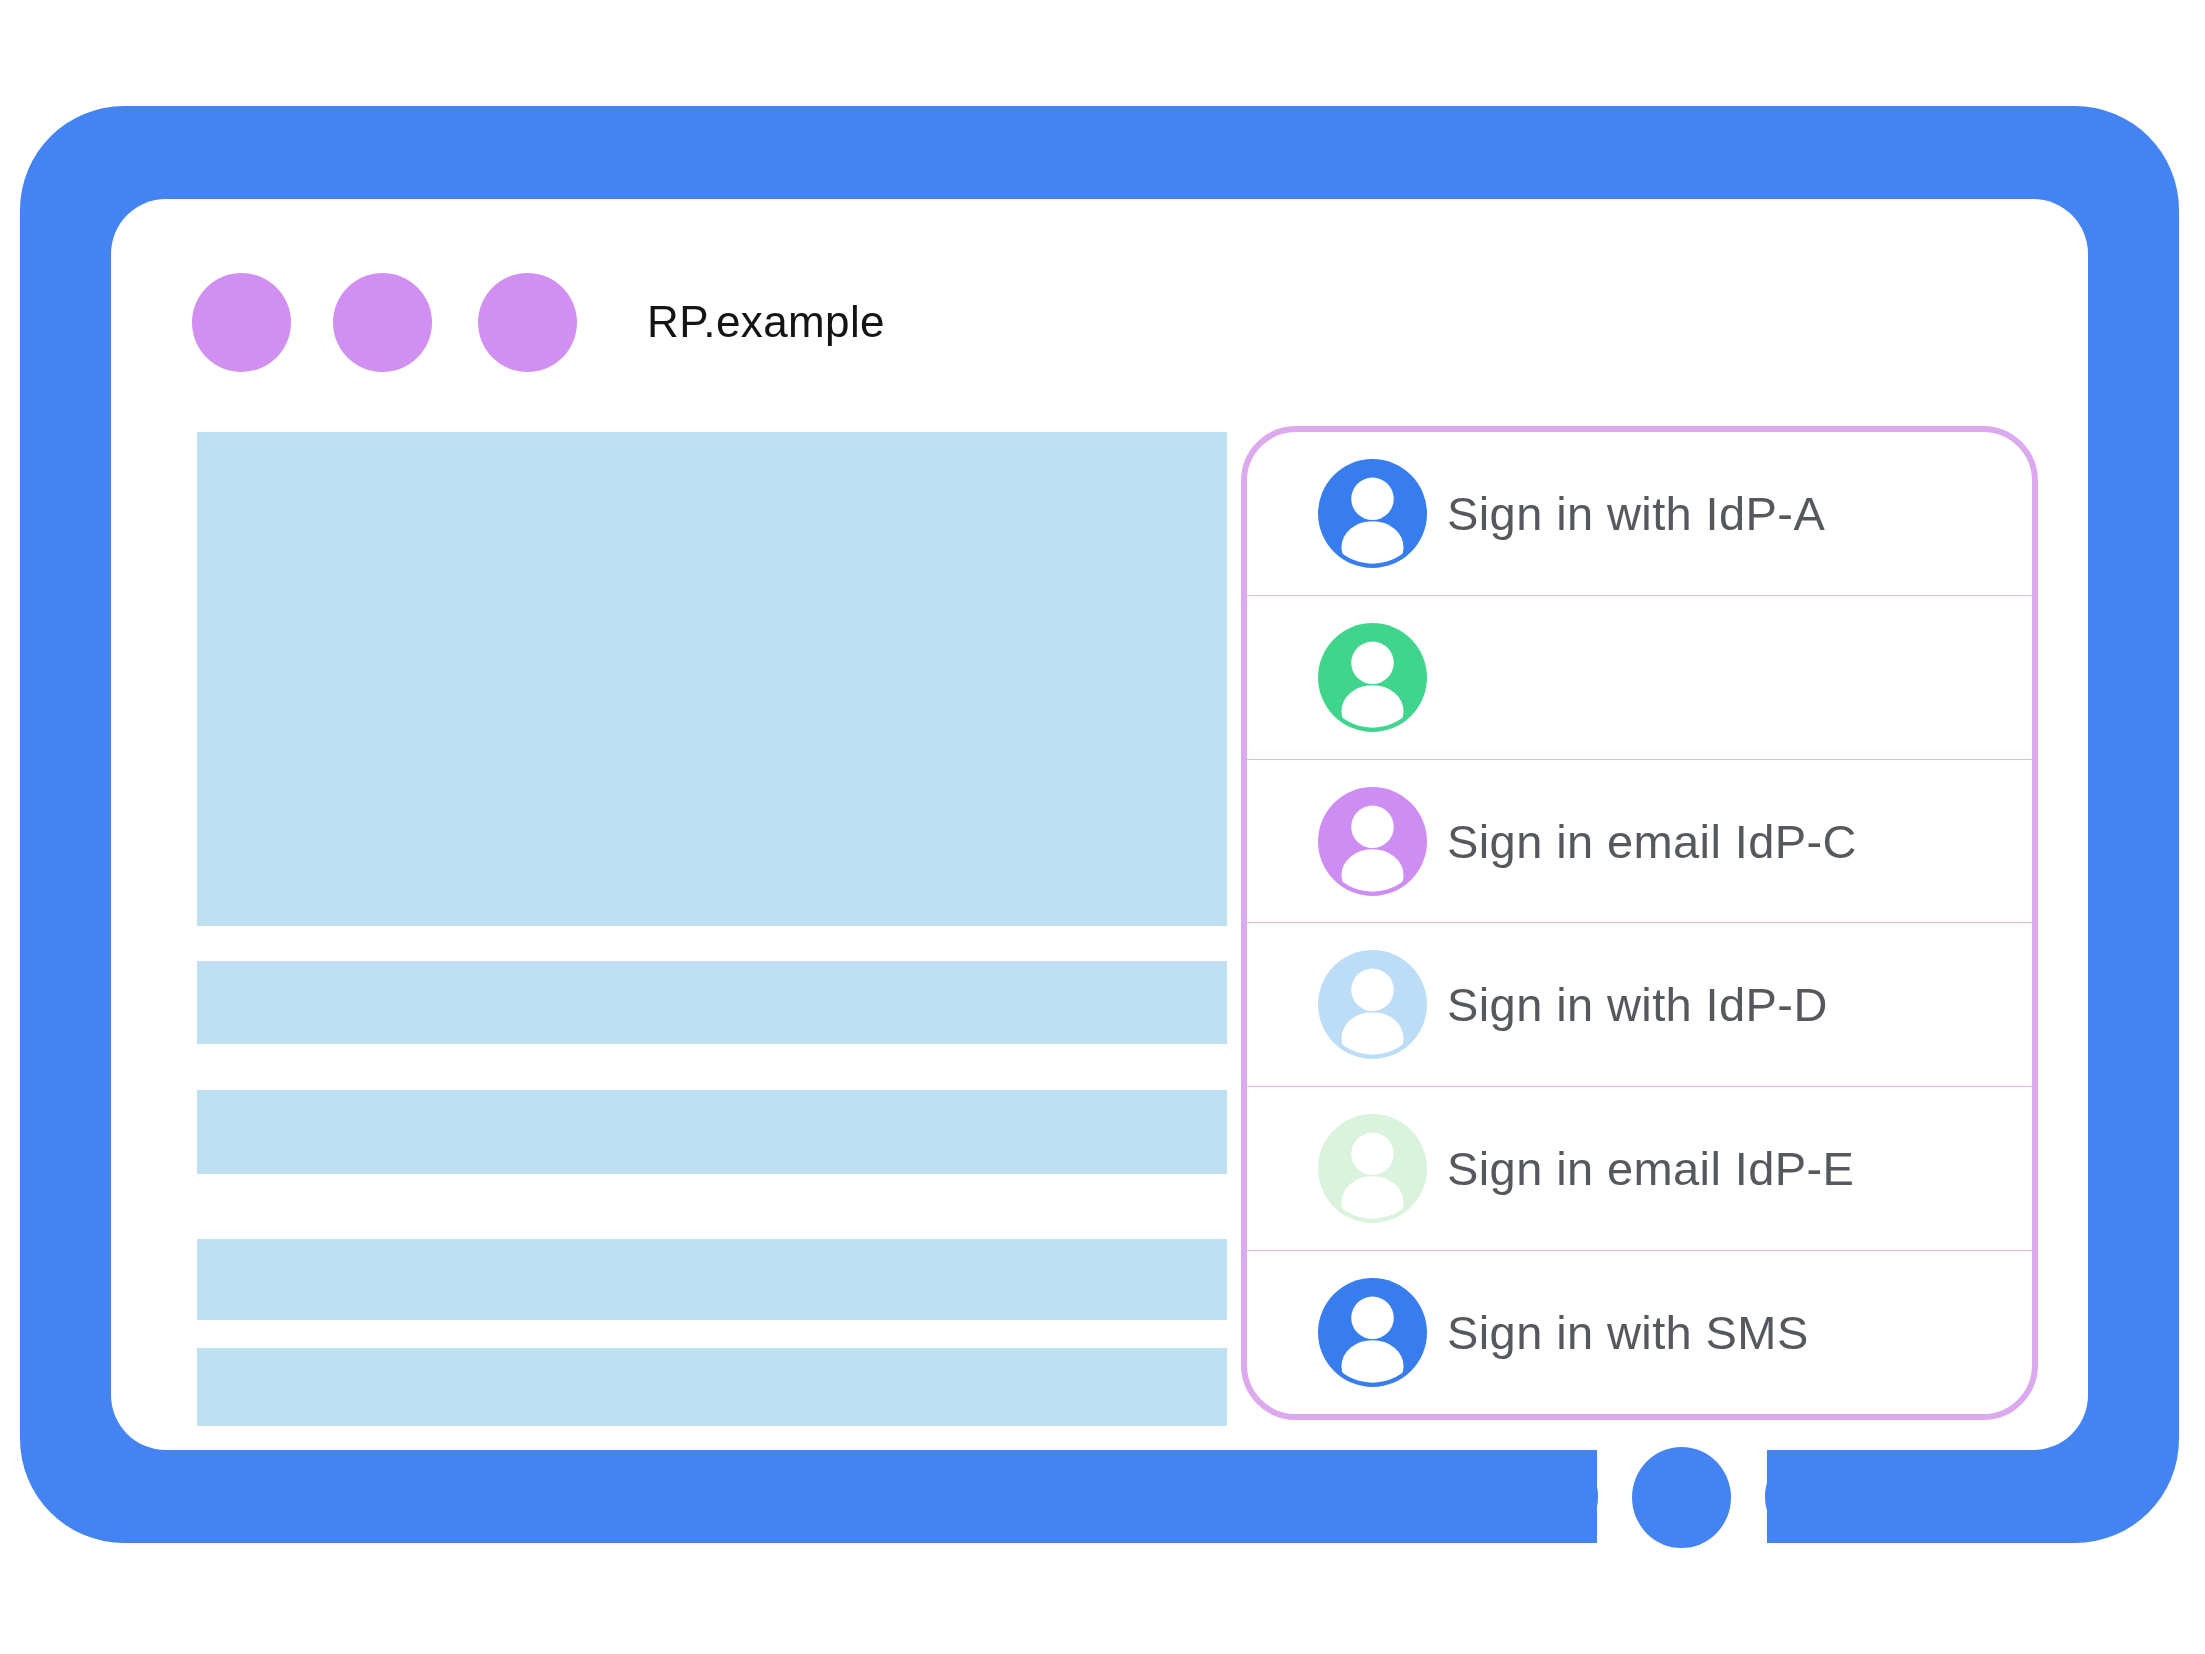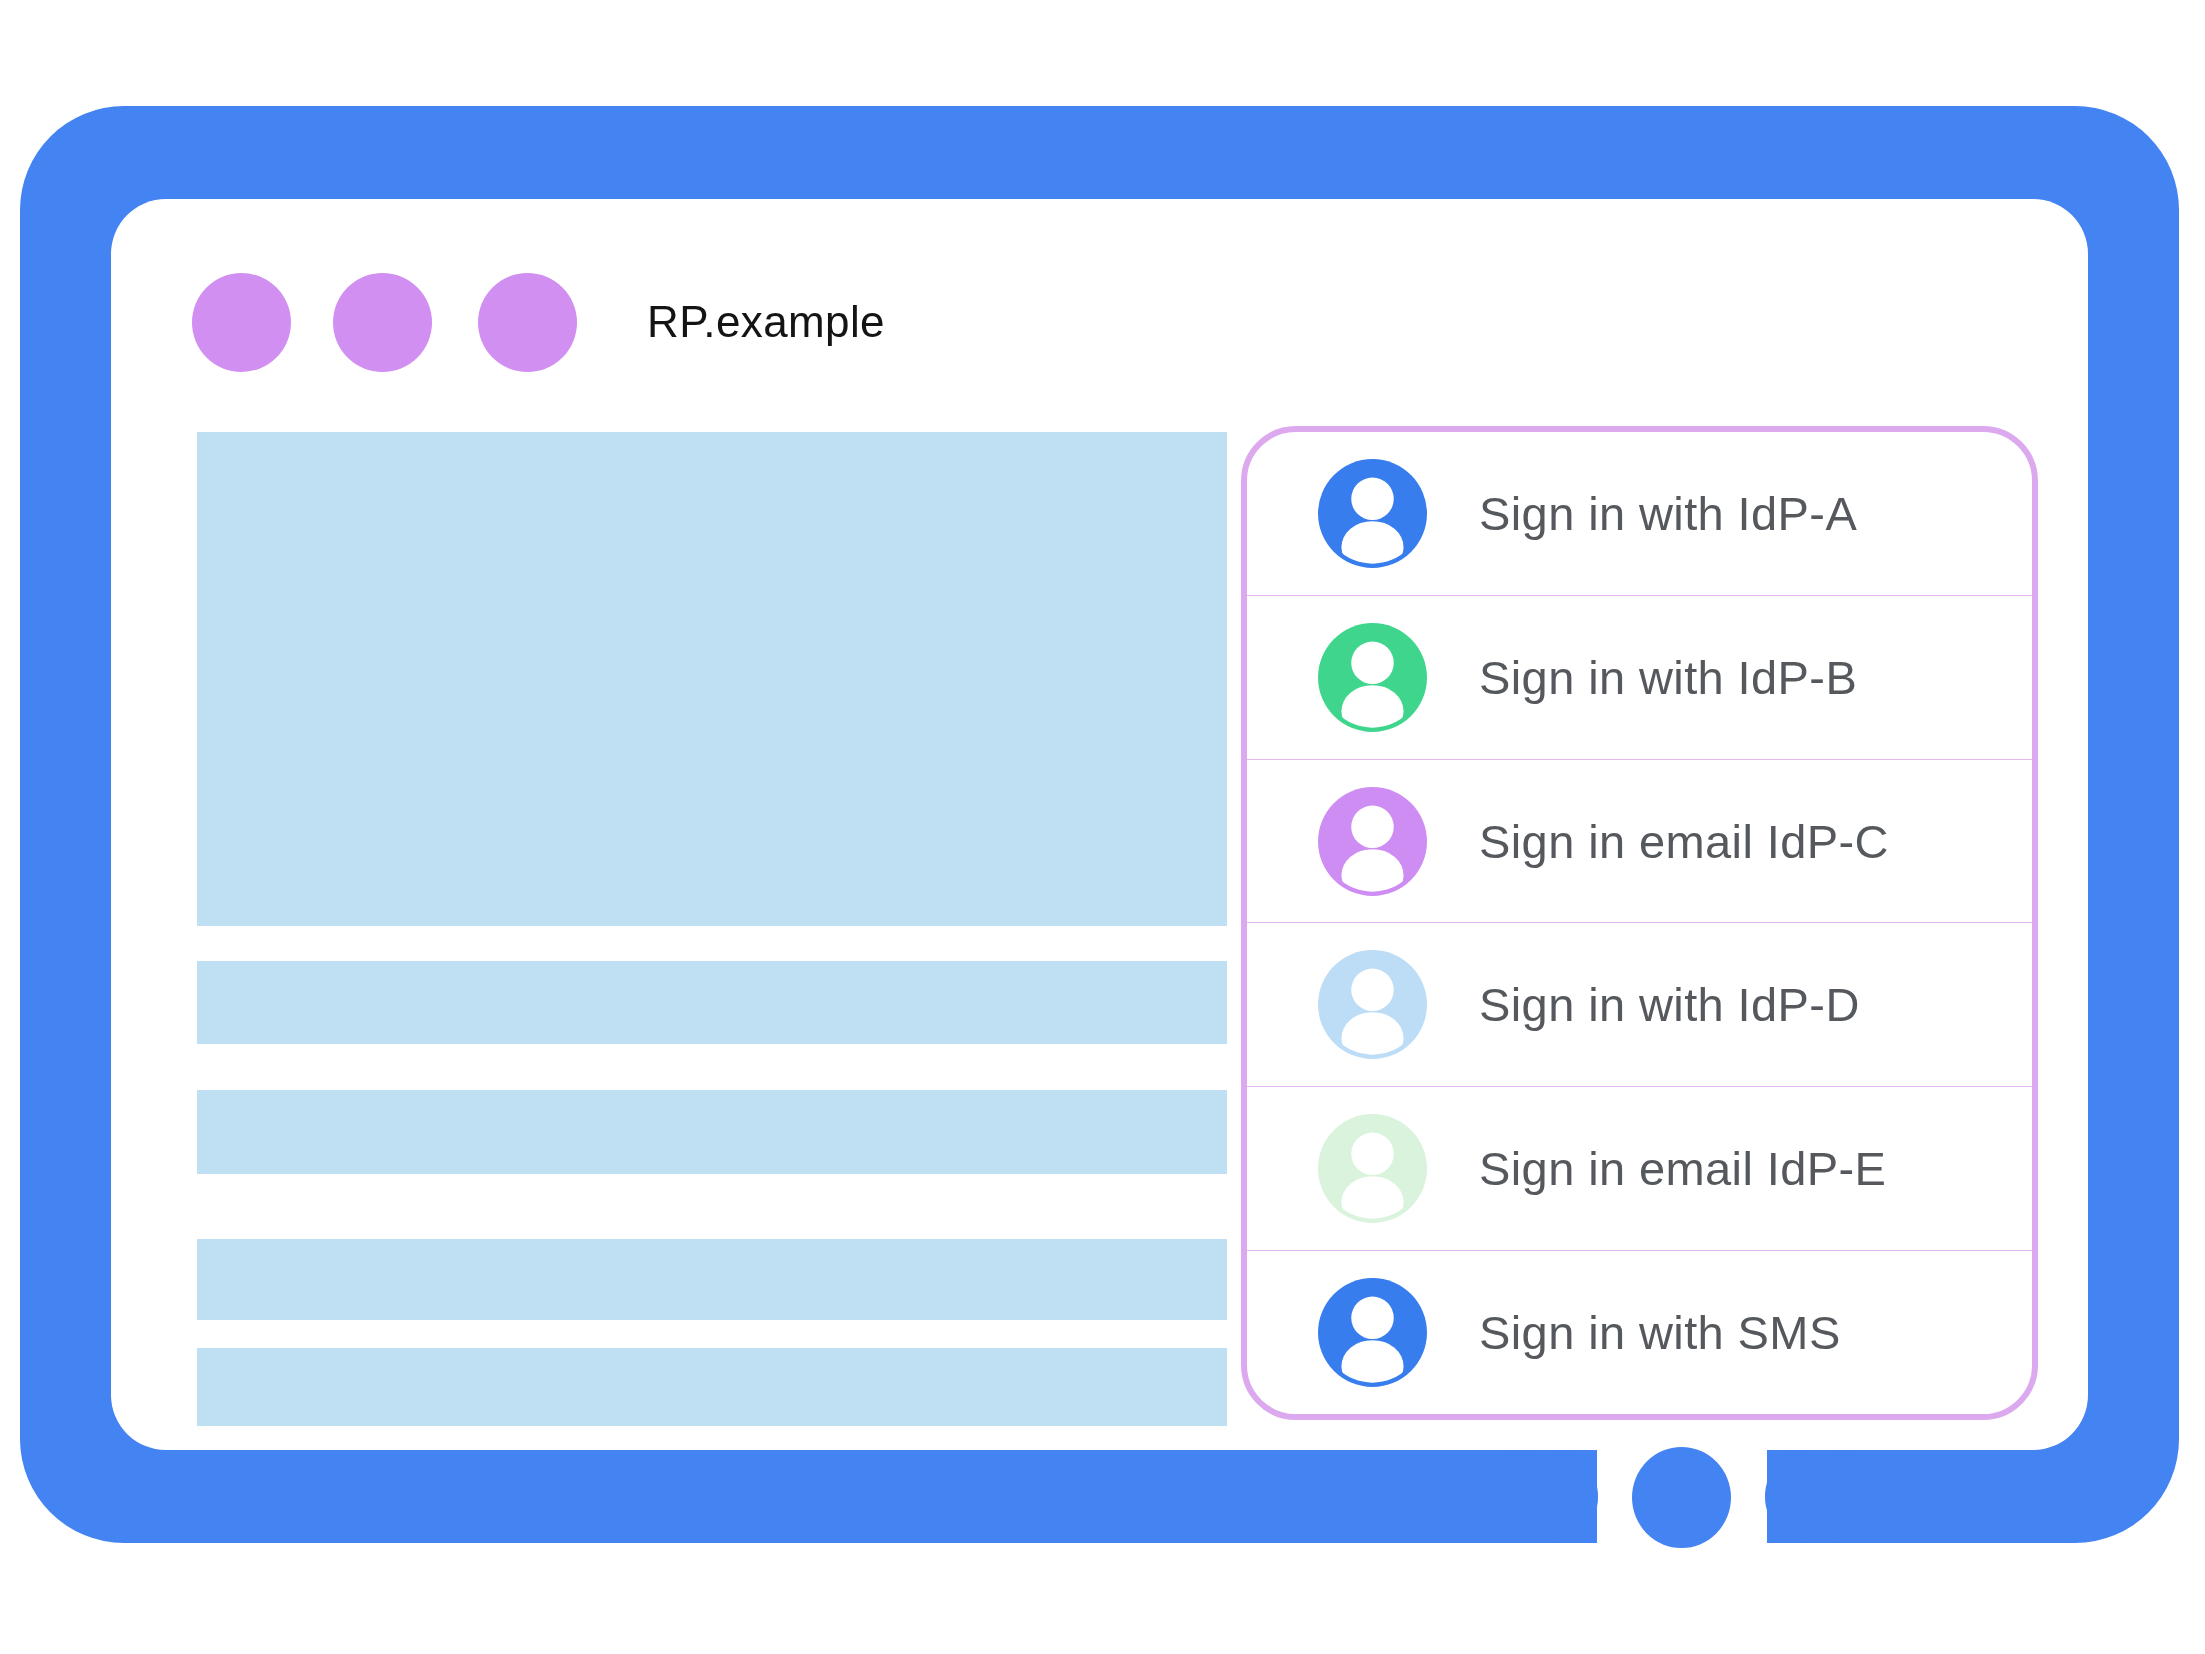--- a/index.html
+++ b/index.html
@@ -32,21 +32,21 @@
   .ph-b2   { top: 1090px; height: 84px; }
   .ph-b3   { top: 1239px; height: 81px; }
   .ph-b4   { top: 1348px; height: 78px; }
 
   
   .dialog { position: absolute; left: 1241px; top: 426px; width: 797px; height: 994px;
             box-sizing: border-box; background: #ffffff; border: 6.2px solid #dca9ef;
             border-radius: 55px; z-index: 7; display: flex; flex-direction: column;
             overflow: hidden; }
   .signin-row { flex: 1 1 0; display: flex; align-items: center; padding-left: 71px;
-                gap: 52px; cursor: pointer; }
+                gap: 20px; cursor: pointer; }
   .signin-row + .signin-row { border-top: 1.8px solid #e5b6f2; }
   .avatar { width: 109px; height: 109px; flex: 0 0 auto; display: block; }
   .signin-label { font-size: 47px; font-weight: 500; color: #55585c; letter-spacing: 0.4px;
                   white-space: nowrap; }
 </style>
 </head>
 <body>
 
 <div class="stage">
 
@@ -92,21 +92,20 @@
             <clipPath id="clip1">
               <circle cx="50" cy="50" r="46"></circle>
             </clipPath>
           </defs>
         <circle cx="50" cy="50" r="50" fill="#40d58d"></circle>
         <g clip-path="url(#clip1)" fill="#ffffff">
           <circle cx="50" cy="36.5" r="19.5"></circle>
             <ellipse cx="50" cy="81" rx="28.5" ry="24"></ellipse>
         </g>
       </svg>
-      <span class="signin-label">Sign in with IdP-B</span>
     </div>
 
     <div class="signin-row">
       <svg class="avatar" viewBox="0 0 100 100">
         <defs>
             <clipPath id="clip2">
               <circle cx="50" cy="50" r="46"></circle>
             </clipPath>
           </defs>
         <circle cx="50" cy="50" r="50" fill="#ce8df2"></circle>

